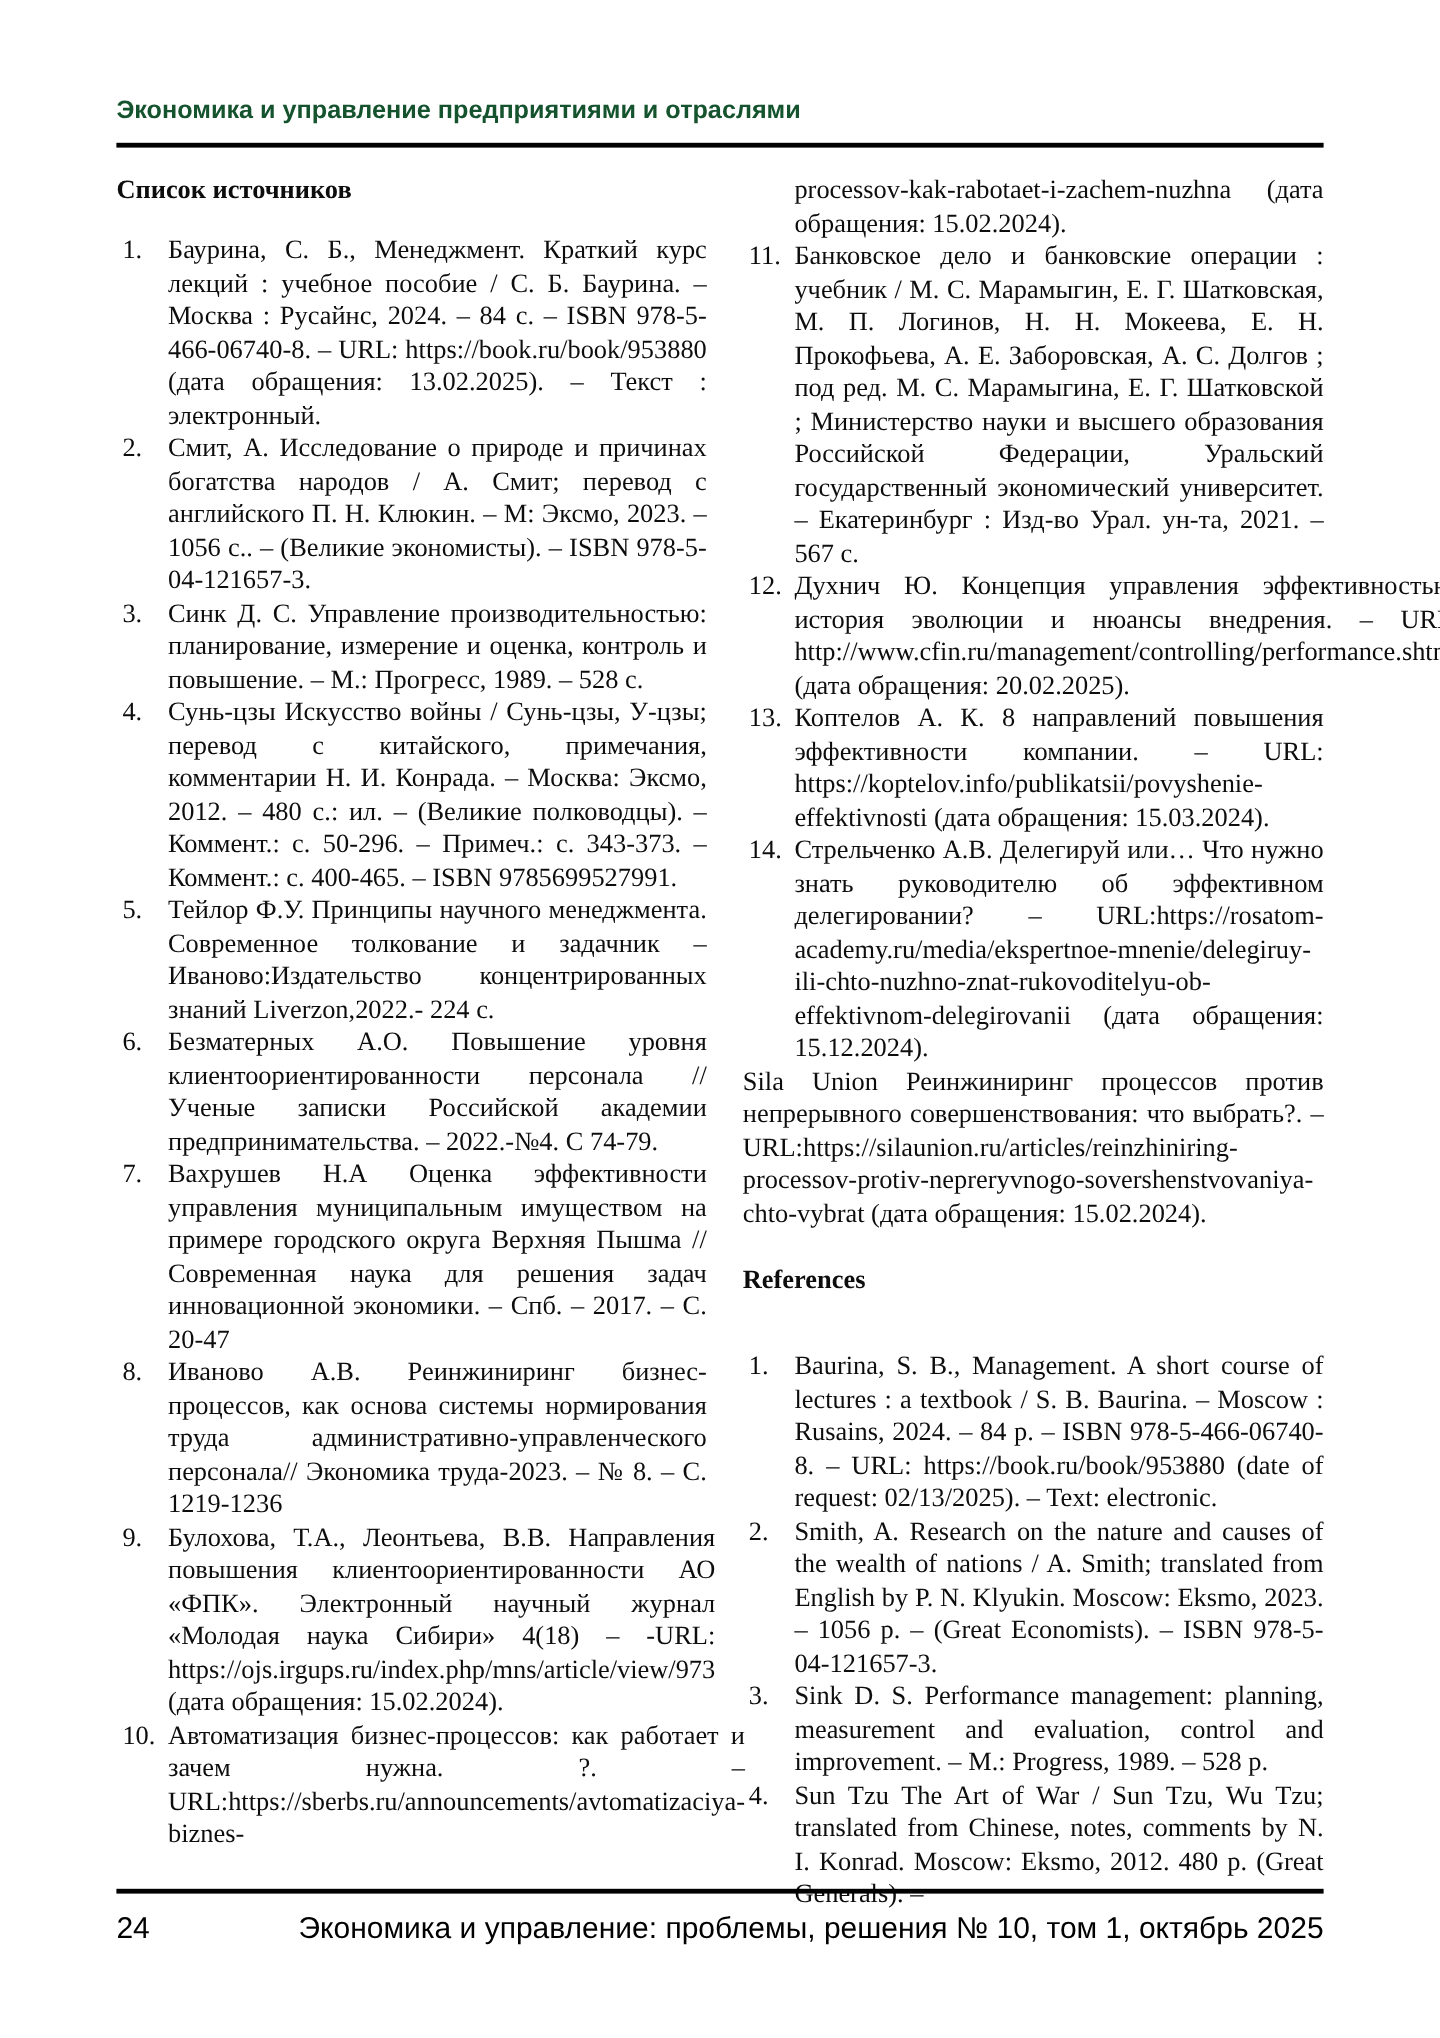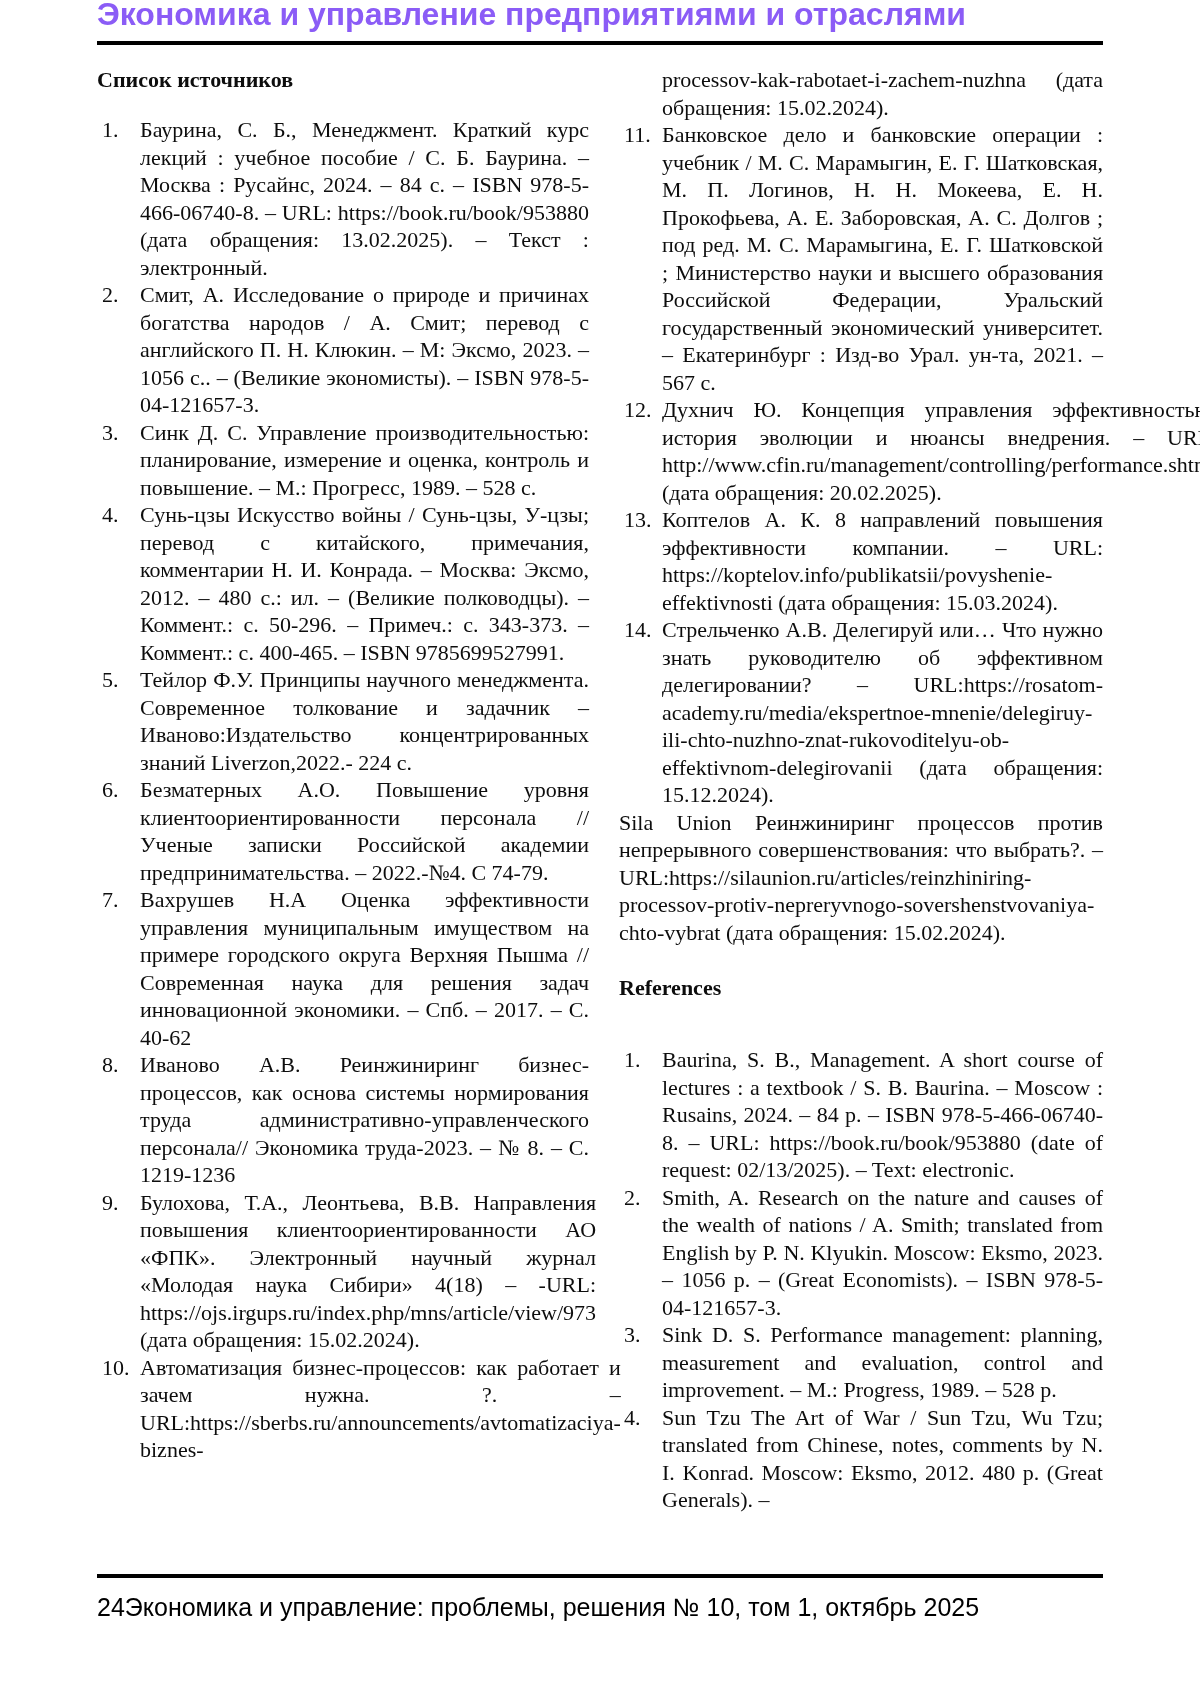--- a/index.html
+++ b/index.html
@@ -16,25 +16,26 @@
     overflow: hidden;
   }
   .page {
     position: absolute;
     left: 97px;
     top: 0;
     width: 1006px;
   }
   
   .running-title {
+    padding-top: 78px;
     font-family: "Liberation Sans", sans-serif;
     font-weight: 700;
-    font-size: 32px;
+    font-size: 21px;
     line-height: 28px;
-    color: #8b5cf6;
+    color: #14532d;
   }
   .header-rule {
     height: 4px;
     background: #000;
     margin-top: 13px;
   }
   
   .columns {
     display: flex;
     margin-top: 21px;
@@ -81,20 +82,21 @@
     left: 97px;
     top: 1574px;
     width: 1006px;
   }
   .footer-rule {
     height: 4px;
     background: #000;
   }
   .footer-row {
     display: flex;
+    justify-content: space-between;
     align-items: baseline;
     margin-top: 15px;
     font-family: "Liberation Sans", sans-serif;
     font-size: 25px;
     color: #000;
   }
 </style>
 </head>
 <body>
 
@@ -129,21 +131,21 @@
       <div class="ref-item">
         <span class="ref-num">5.</span>
         <span class="ref-body"><span class="ref-lead">Тейлор Ф.У.</span><span> Принципы научного менеджмента. Современное толкование и задачник – Иваново:Издательство концентрированных знаний Liverzon,2022.- 224 с.</span></span>
       </div>
       <div class="ref-item">
         <span class="ref-num">6.</span>
         <span class="ref-body"><span class="ref-lead">Безматерных А.О.</span><span> Повышение уровня клиентоориентированности персонала //Ученые записки Российской академии предпринимательства. – 2022.-№4. С 74-79.</span></span>
       </div>
       <div class="ref-item">
         <span class="ref-num">7.</span>
-        <span class="ref-body"><span class="ref-lead">Вахрушев Н.А</span><span> Оценка эффективности управления муниципальным имуществом на примере городского округа Верхняя Пышма // Современная наука для решения задач инновационной экономики. – Спб. – 2017. – С. 40-62</span></span>
+        <span class="ref-body"><span class="ref-lead">Вахрушев Н.А</span><span> Оценка эффективности управления муниципальным имуществом на примере городского округа Верхняя Пышма // Современная наука для решения задач инновационной экономики. – Спб. – 2017. – С. 20-47</span></span>
       </div>
       <div class="ref-item">
         <span class="ref-num">8.</span>
         <span class="ref-body"><span class="ref-lead">Иваново А.В.</span><span> Реинжиниринг бизнес-процессов, как основа системы нормирования труда административно-управленческого персонала// Экономика труда-2023. – № 8. – С. 1219-1236</span></span>
       </div>
       <div class="ref-item">
         <span class="ref-num">9.</span>
         <span class="ref-body"><span class="ref-lead">Булохова, Т.А., Леонтьева, В.В.</span><span> Направления повышения клиентоориентированности АО «ФПК». Электронный научный журнал «Молодая наука Сибири» 4(18) – -URL: https://ojs.irgups.ru/index.php/mns/article/view/973 (дата обращения: 15.02.2024).</span></span>
       </div>
       <div class="ref-item">

